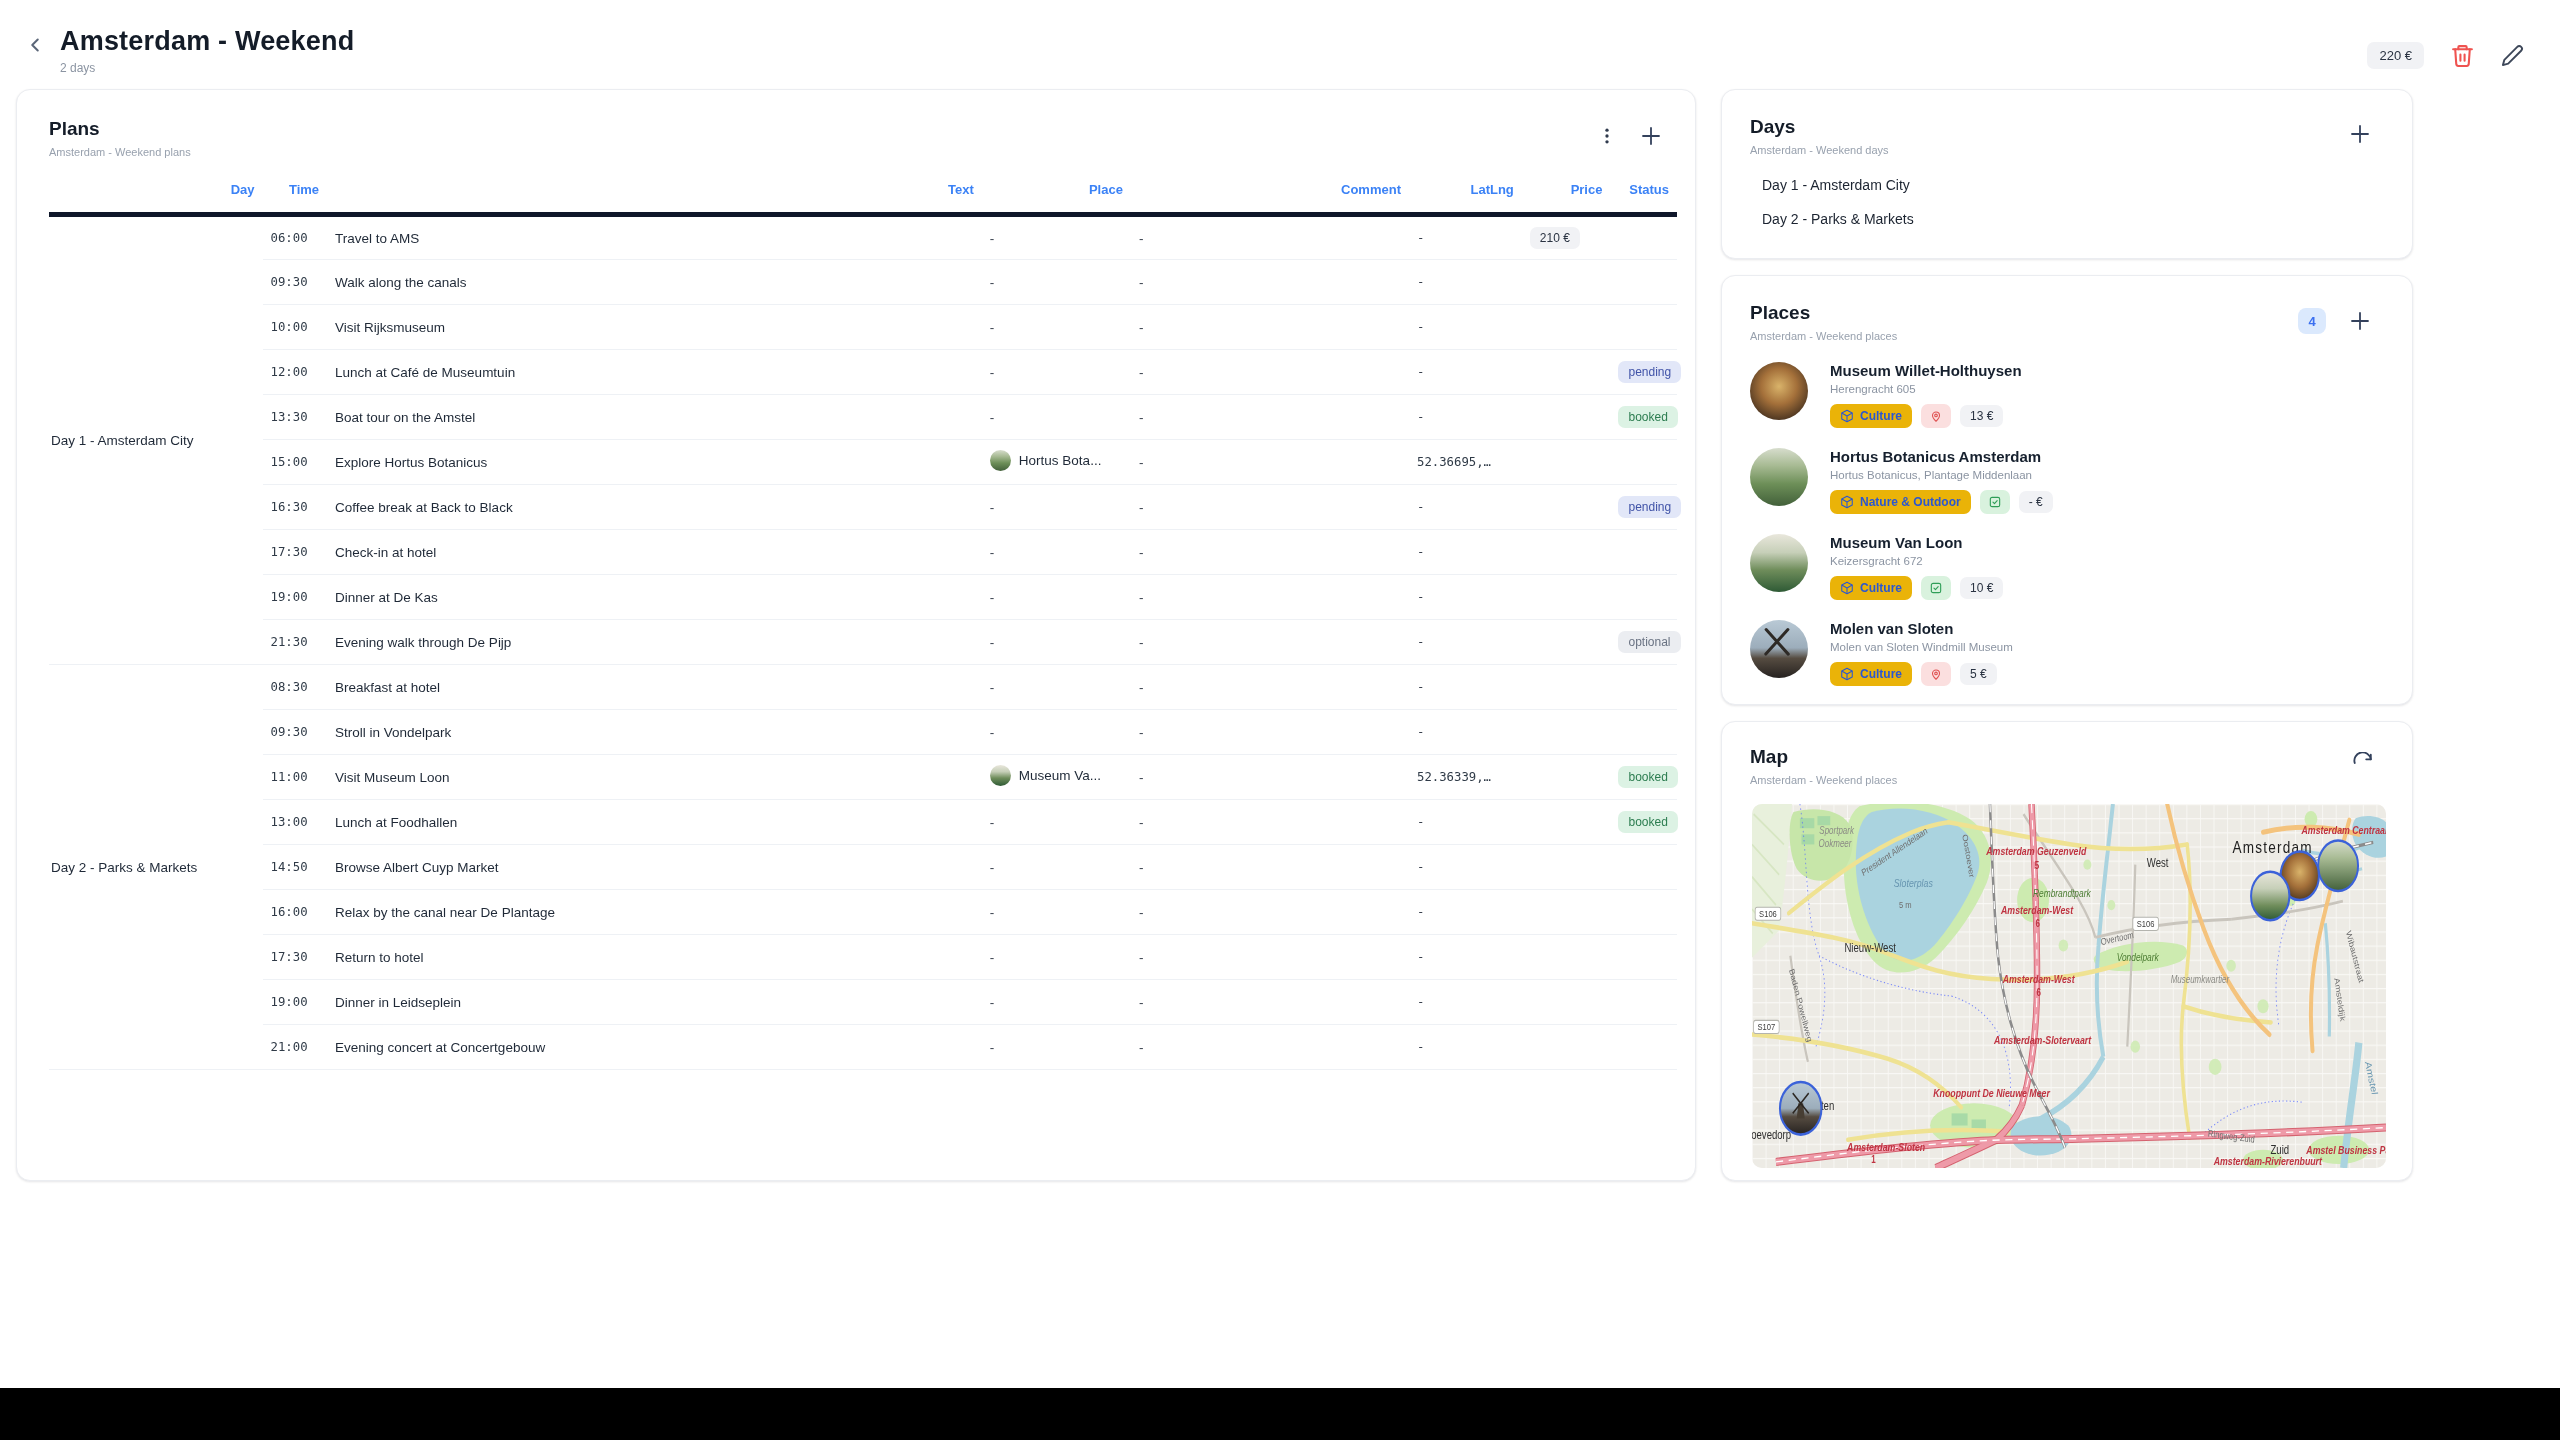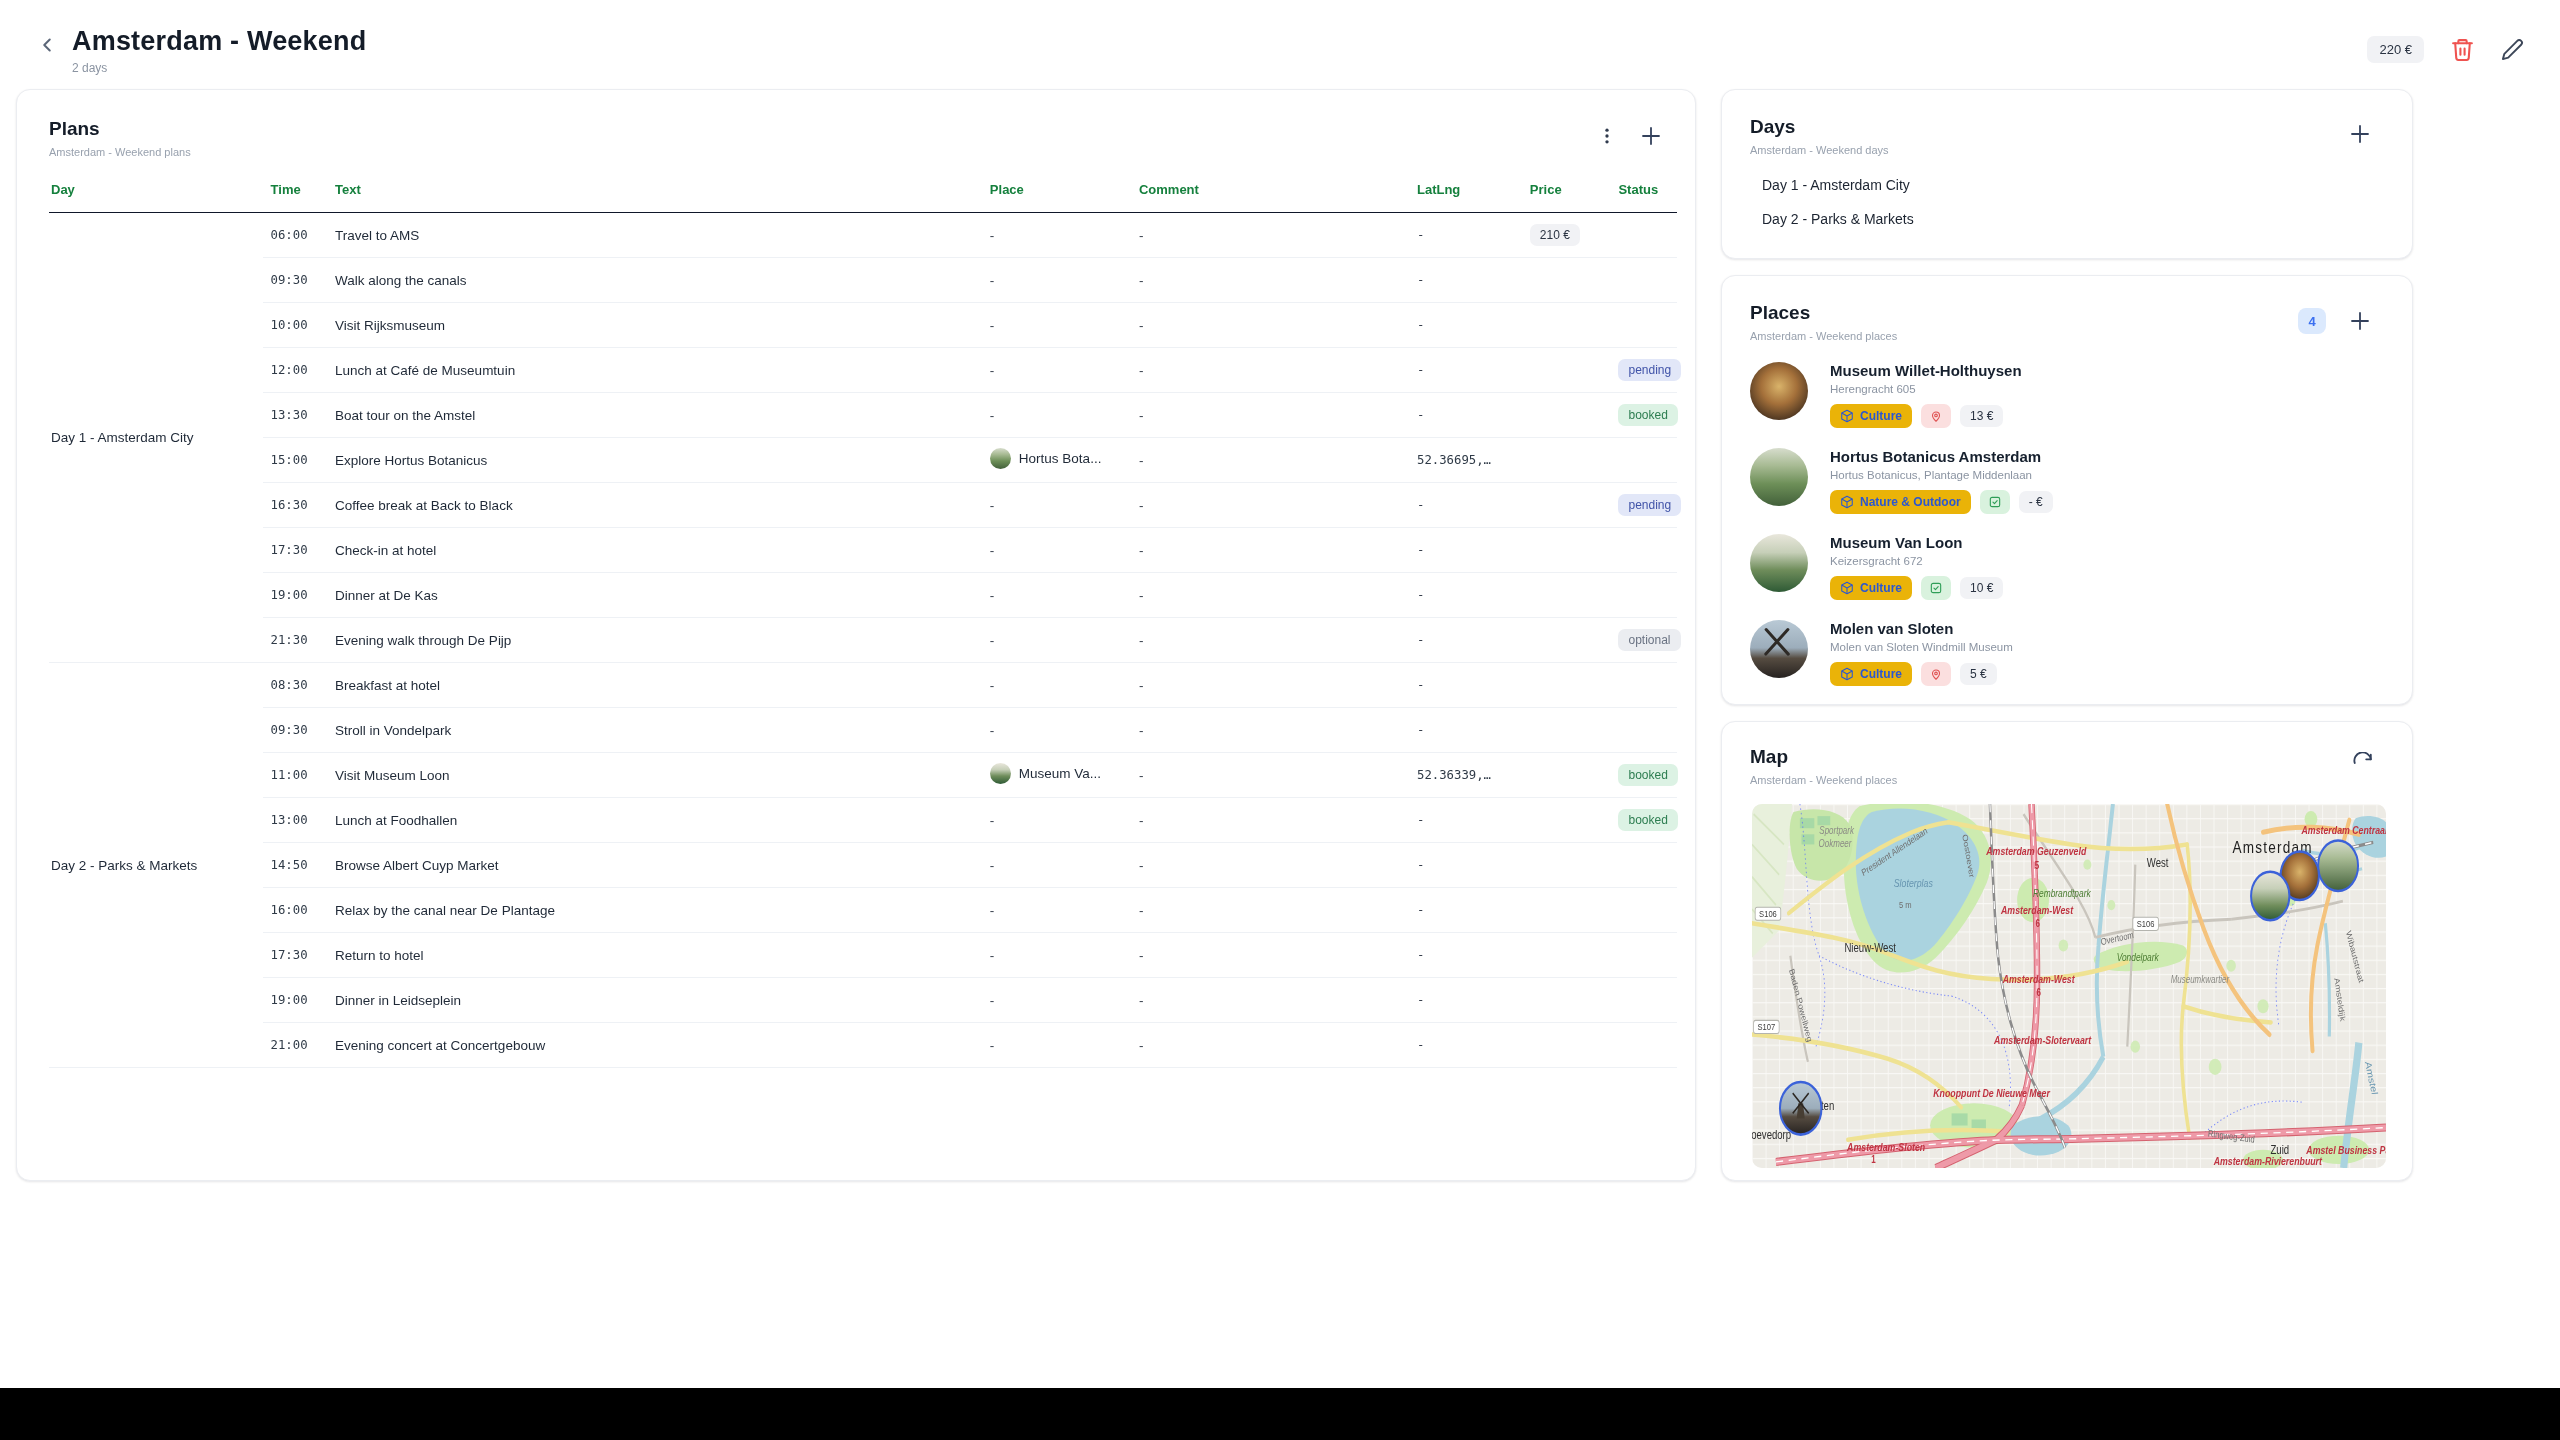--- a/index.html
+++ b/index.html
@@ -1,21 +1,21 @@
 <!DOCTYPE html>
 <html><head>
 <meta charset="utf-8">
 <style>
   * { margin:0; padding:0; box-sizing:border-box; }
   html,body { width:2560px; height:1440px; background:#fff; overflow:hidden;
     font-family:"Liberation Sans","DejaVu Sans",sans-serif; color:#1f2937; }
   .page { position:relative; width:2560px; height:1440px; background:#fff; }
 
   
-  .top-header { display:flex; align-items:flex-start; justify-content:space-between; padding:26px 36px 14px 36px; }
+  .top-header { display:flex; align-items:center; justify-content:space-between; padding:26px 36px 14px 24px; }
   .th-left { display:flex; align-items:flex-start; gap:14px; }
   .back-btn { margin-top:8px; cursor:pointer; color:#5b6678; }
   .trip-title { font-size:27px; font-weight:600; color:#141c28; letter-spacing:.2px; }
   .trip-sub { font-size:12px; color:#8b94a2; margin-top:4px; }
   .th-right { display:flex; align-items:center; gap:26px; margin-top:10px; }
   .total-pill { background:#f1f2f5; color:#2a3342; font-size:13px; padding:6px 12px; border-radius:7px; }
   .icon-btn { cursor:pointer; display:inline-flex; align-items:center; }
 
   
   .main { display:flex; gap:25px; padding:0 16px; align-items:flex-start; }
@@ -27,21 +27,21 @@
   .card-head { display:flex; justify-content:space-between; align-items:flex-start; }
   .sec-title { font-size:19px; font-weight:700; color:#141c28; }
   .sec-sub { font-size:11px; color:#98a1ae; margin-top:6px; }
   .head-actions { display:flex; align-items:center; gap:22px; padding-right:14px; margin-top:6px; }
   .count-pill { background:#dbe9fd; color:#3a6ff0; font-size:13px; font-weight:600; min-width:28px; height:26px;
     display:inline-flex; align-items:center; justify-content:center; border-radius:8px; padding:0 8px; }
 
   
   .plans-table-wrap { margin-top:24px; }
   table { width:100%; border-collapse:collapse; table-layout:fixed; }
-  thead th { text-align:left; font-size:13px; font-weight:700; color:#15803d; padding:0 8px 15px 8px; border-bottom:1px solid #0f172a; }
+  thead th { text-align:right; font-size:13px; font-weight:700; color:#3b82f6; padding:0 8px 15px 8px; border-bottom:5px solid #0f172a; }
   thead th:first-child { padding-left:2px; }
   tbody td { height:45px; padding:0 8px; border-bottom:1px solid #eef1f5; font-size:13.5px; color:#1f2937; vertical-align:middle; }
   td.day-cell { padding-left:2px; font-size:13.5px; color:#1f2937; }
   .time-cell, .latlng-cell { font-family:"DejaVu Sans Mono","Liberation Mono",monospace; font-size:12.3px; color:#2f3a47; }
   .dash { color:#39414e; }
   .place-chip { display:inline-flex; align-items:center; gap:8px; max-width:100%; }
   .mini-thumb { width:21px; height:21px; border-radius:50%; flex:none; }
   .place-name { white-space:nowrap; overflow:hidden; }
 
   .badge { display:inline-flex; align-items:center; gap:6px; padding:5px 10px; border-radius:7px; font-size:12px; line-height:1; white-space:nowrap; }

